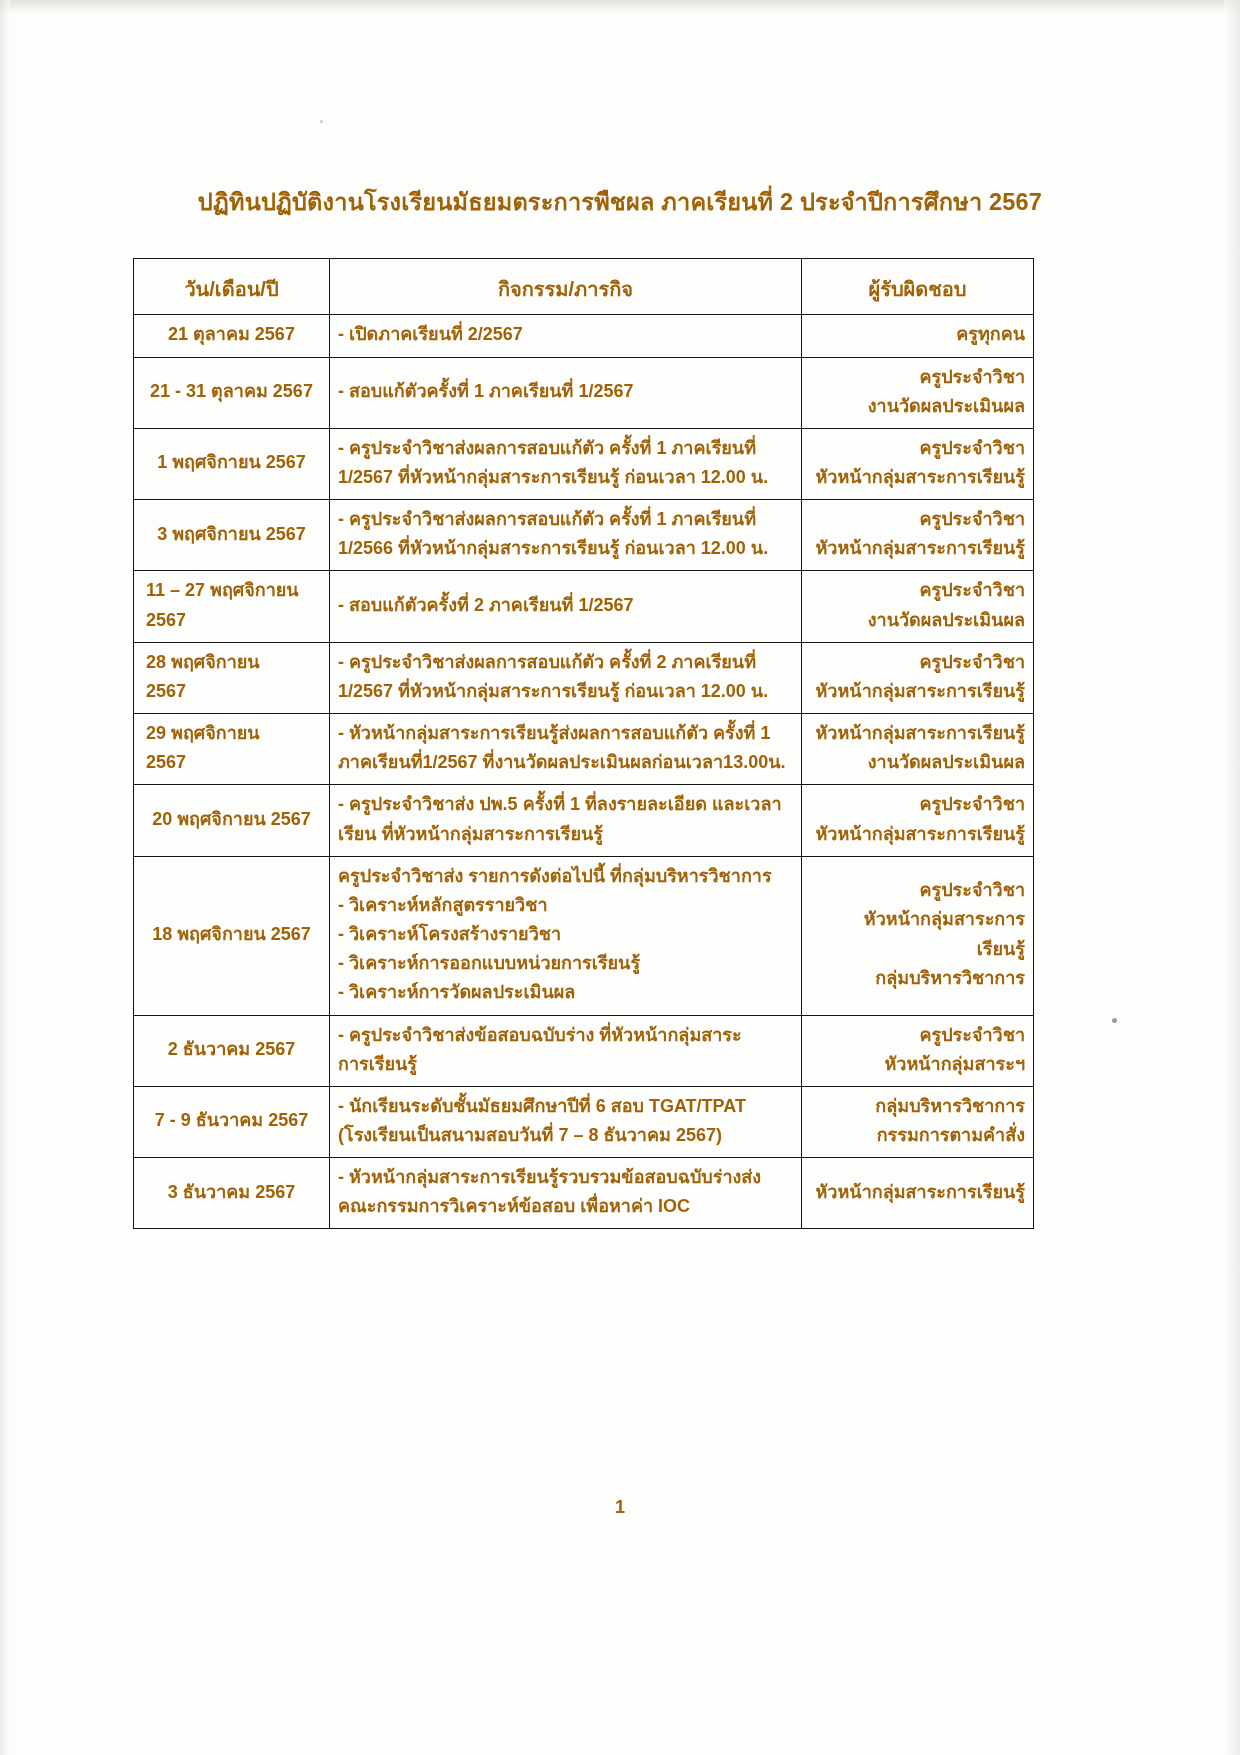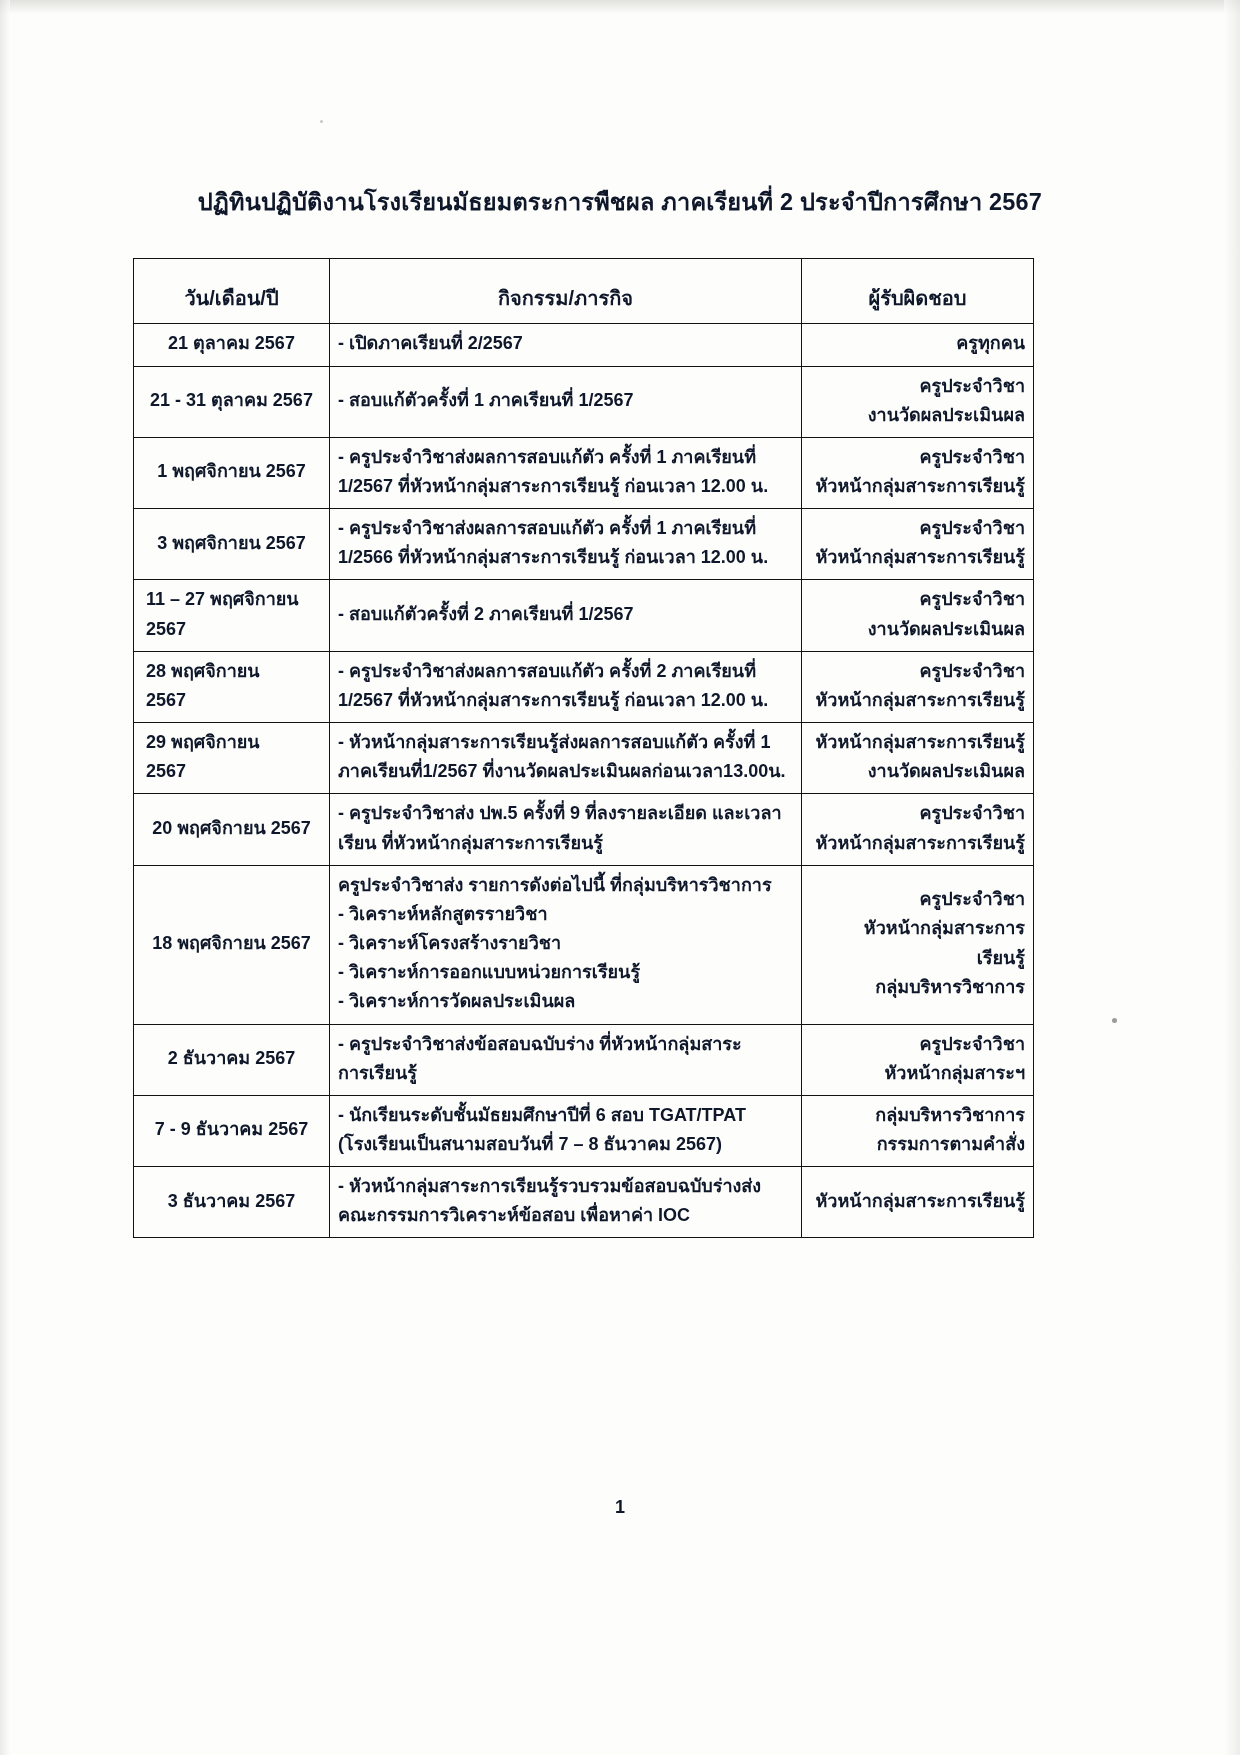--- a/index.html
+++ b/index.html
@@ -8,21 +8,21 @@
     padding: 0;
     background: #ffffff;
   }
   .page {
     position: relative;
     width: 1240px;
     height: 1755px;
     background: #fdfdfb;
     overflow: hidden;
     font-family: "Liberation Sans", "DejaVu Sans", sans-serif;
-    color: #0f172a;
+    color: #a16207;
   }
   
   .scan-edge-top {
     position: absolute;
     left: 0; top: 0;
     width: 1240px; height: 14px;
     background: linear-gradient(180deg, #d8d8d4 0%, #fdfdfb 100%);
     opacity: .75;
   }
   .scan-edge-left {
@@ -70,21 +70,21 @@
     border: 1.6px solid #121212;
     vertical-align: middle;
     padding: 5px 8px 7px 8px;
     font-size: 18px;
     font-weight: bold;
     line-height: 1.62;
   }
   table.calendar thead th {
     text-align: center;
     font-size: 20px;
-    padding-top: 23px;
+    padding-top: 14px;
     padding-bottom: 9px;
   }
   col.c-date { width: 196px; }
   col.c-act  { width: 472px; }
   col.c-resp { width: 232px; }
 
   td.date-cell {
     text-align: center;
     padding-left: 4px;
     padding-right: 4px;
@@ -222,21 +222,21 @@
           <td class="resp-cell">
             <span class="line">หัวหน้ากลุ่มสาระการเรียนรู้</span>
             <span class="line">งานวัดผลประเมินผล</span>
           </td>
         </tr>
         <tr>
           <td class="date-cell">
             <span class="line">20 พฤศจิกายน 2567</span>
           </td>
           <td class="act-cell">
-            <span class="line">- ครูประจำวิชาส่ง ปพ.5 ครั้งที่ 9 ที่ลงรายละเอียด และเวลา</span>
+            <span class="line">- ครูประจำวิชาส่ง ปพ.5 ครั้งที่ 1 ที่ลงรายละเอียด และเวลา</span>
             <span class="line">เรียน ที่หัวหน้ากลุ่มสาระการเรียนรู้</span>
           </td>
           <td class="resp-cell">
             <span class="line">ครูประจำวิชา</span>
             <span class="line">หัวหน้ากลุ่มสาระการเรียนรู้</span>
           </td>
         </tr>
         <tr>
           <td class="date-cell">
             <span class="line">18 พฤศจิกายน 2567</span>

